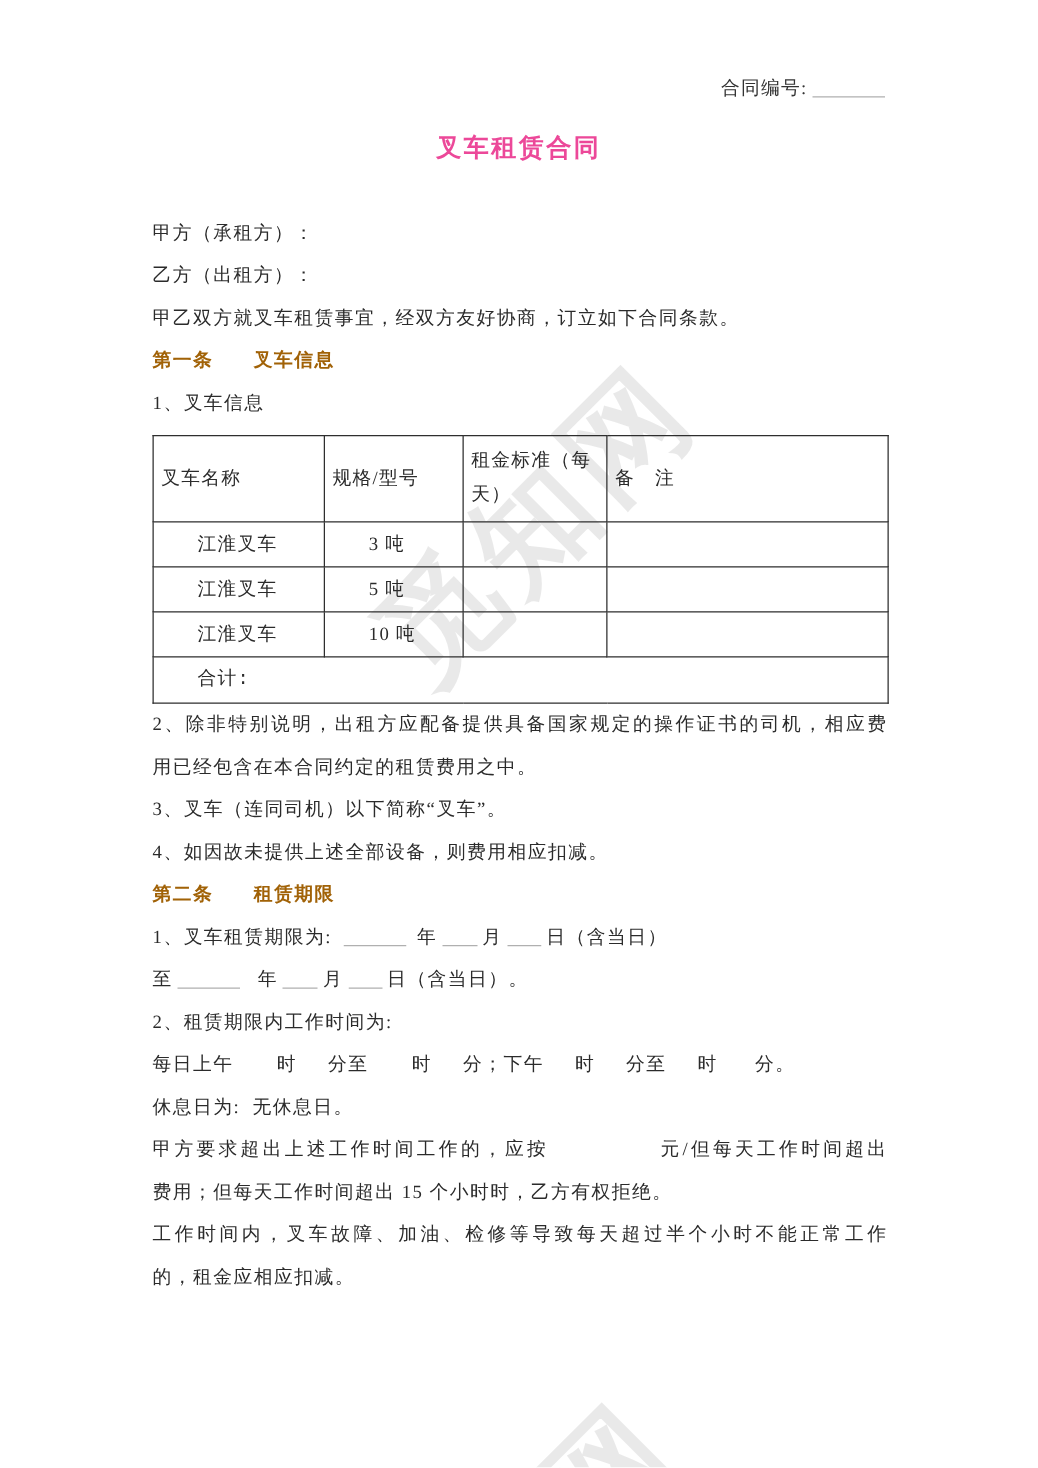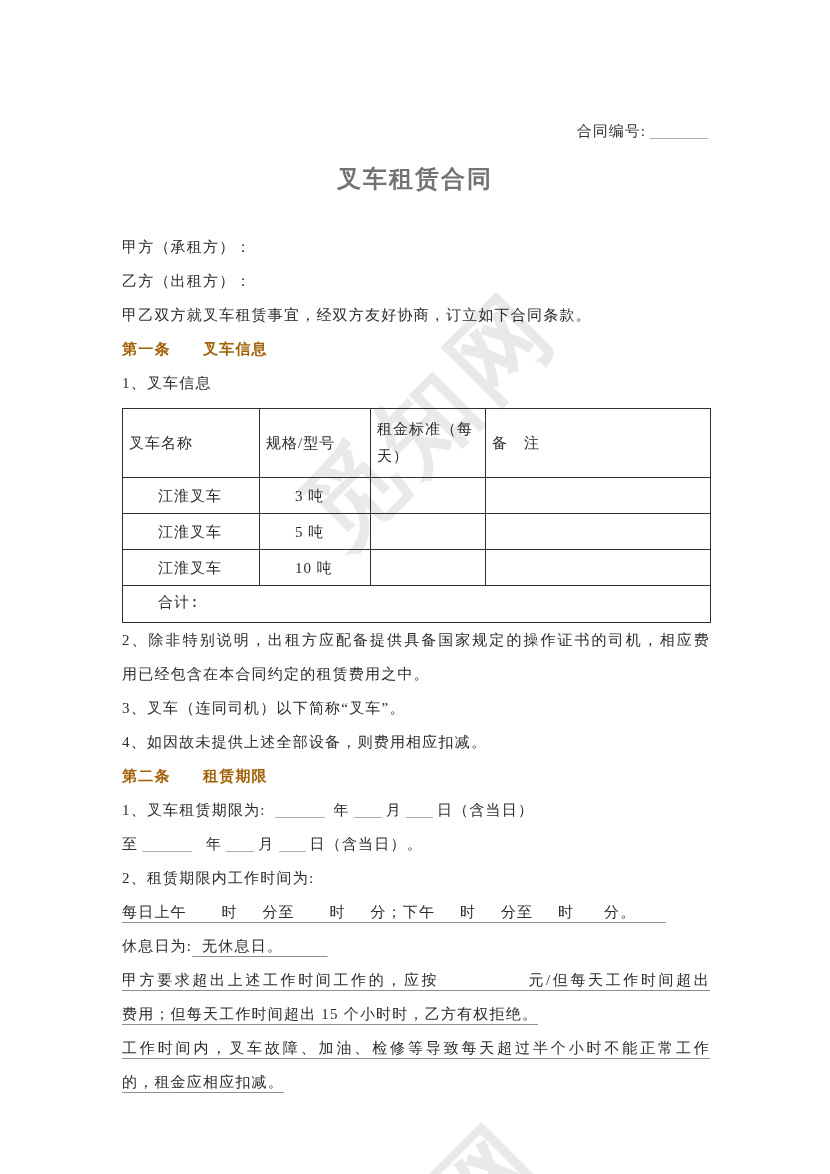--- a/index.html
+++ b/index.html
@@ -11,35 +11,35 @@
     position:absolute;z-index:0;font-size:95px;font-weight:bold;letter-spacing:8px;
     color:rgba(0,0,0,0.085);white-space:nowrap;
     font-family:"Liberation Sans","DejaVu Sans",sans-serif;
     transform:translate(-50%,-50%) rotate(-45deg);
     pointer-events:none;user-select:none;
   }
   .wm1{left:430px;top:420px;}
   .wm2{left:415px;top:1250px;}
   .content{position:relative;z-index:1;}
   .contract-no{
-    padding:120px 122px 0 0;text-align:right;font-size:15px;letter-spacing:1px;
+    padding:60px 122px 0 0;text-align:right;font-size:15px;letter-spacing:1px;
     line-height:22px;color:#333;
   }
   .doc-title{
-    margin-top:20px;text-align:center;font-size:24px;font-weight:bold;
-    letter-spacing:2px;color:#737373;line-height:34px;
+    margin-top:20px;text-align:center;font-size:20px;font-weight:bold;
+    letter-spacing:2px;color:#ec4899;line-height:34px;
   }
   .flow{
     margin:34px 120px 0 122px;font-size:15px;line-height:34px;letter-spacing:1.2px;
   }
   .flow p{margin:0;}
   .h{font-weight:bold;color:#a16207;}
   .jl{text-align:justify;text-align-last:justify;}
   .ulp{
-    text-decoration:underline;text-decoration-thickness:1px;
+    text-decoration-thickness:1px;
     text-underline-offset:5px;text-decoration-color:#8f8f8f;
   }
   .blank{
     display:inline-block;border-bottom:1px solid #b0b0b0;height:13px;
     margin:0 4px;vertical-align:-3px;
   }
   table.fl{
     border-collapse:collapse;width:100%;margin:8px 0 0 0;table-layout:fixed;
   }
   table.fl th,table.fl td{

